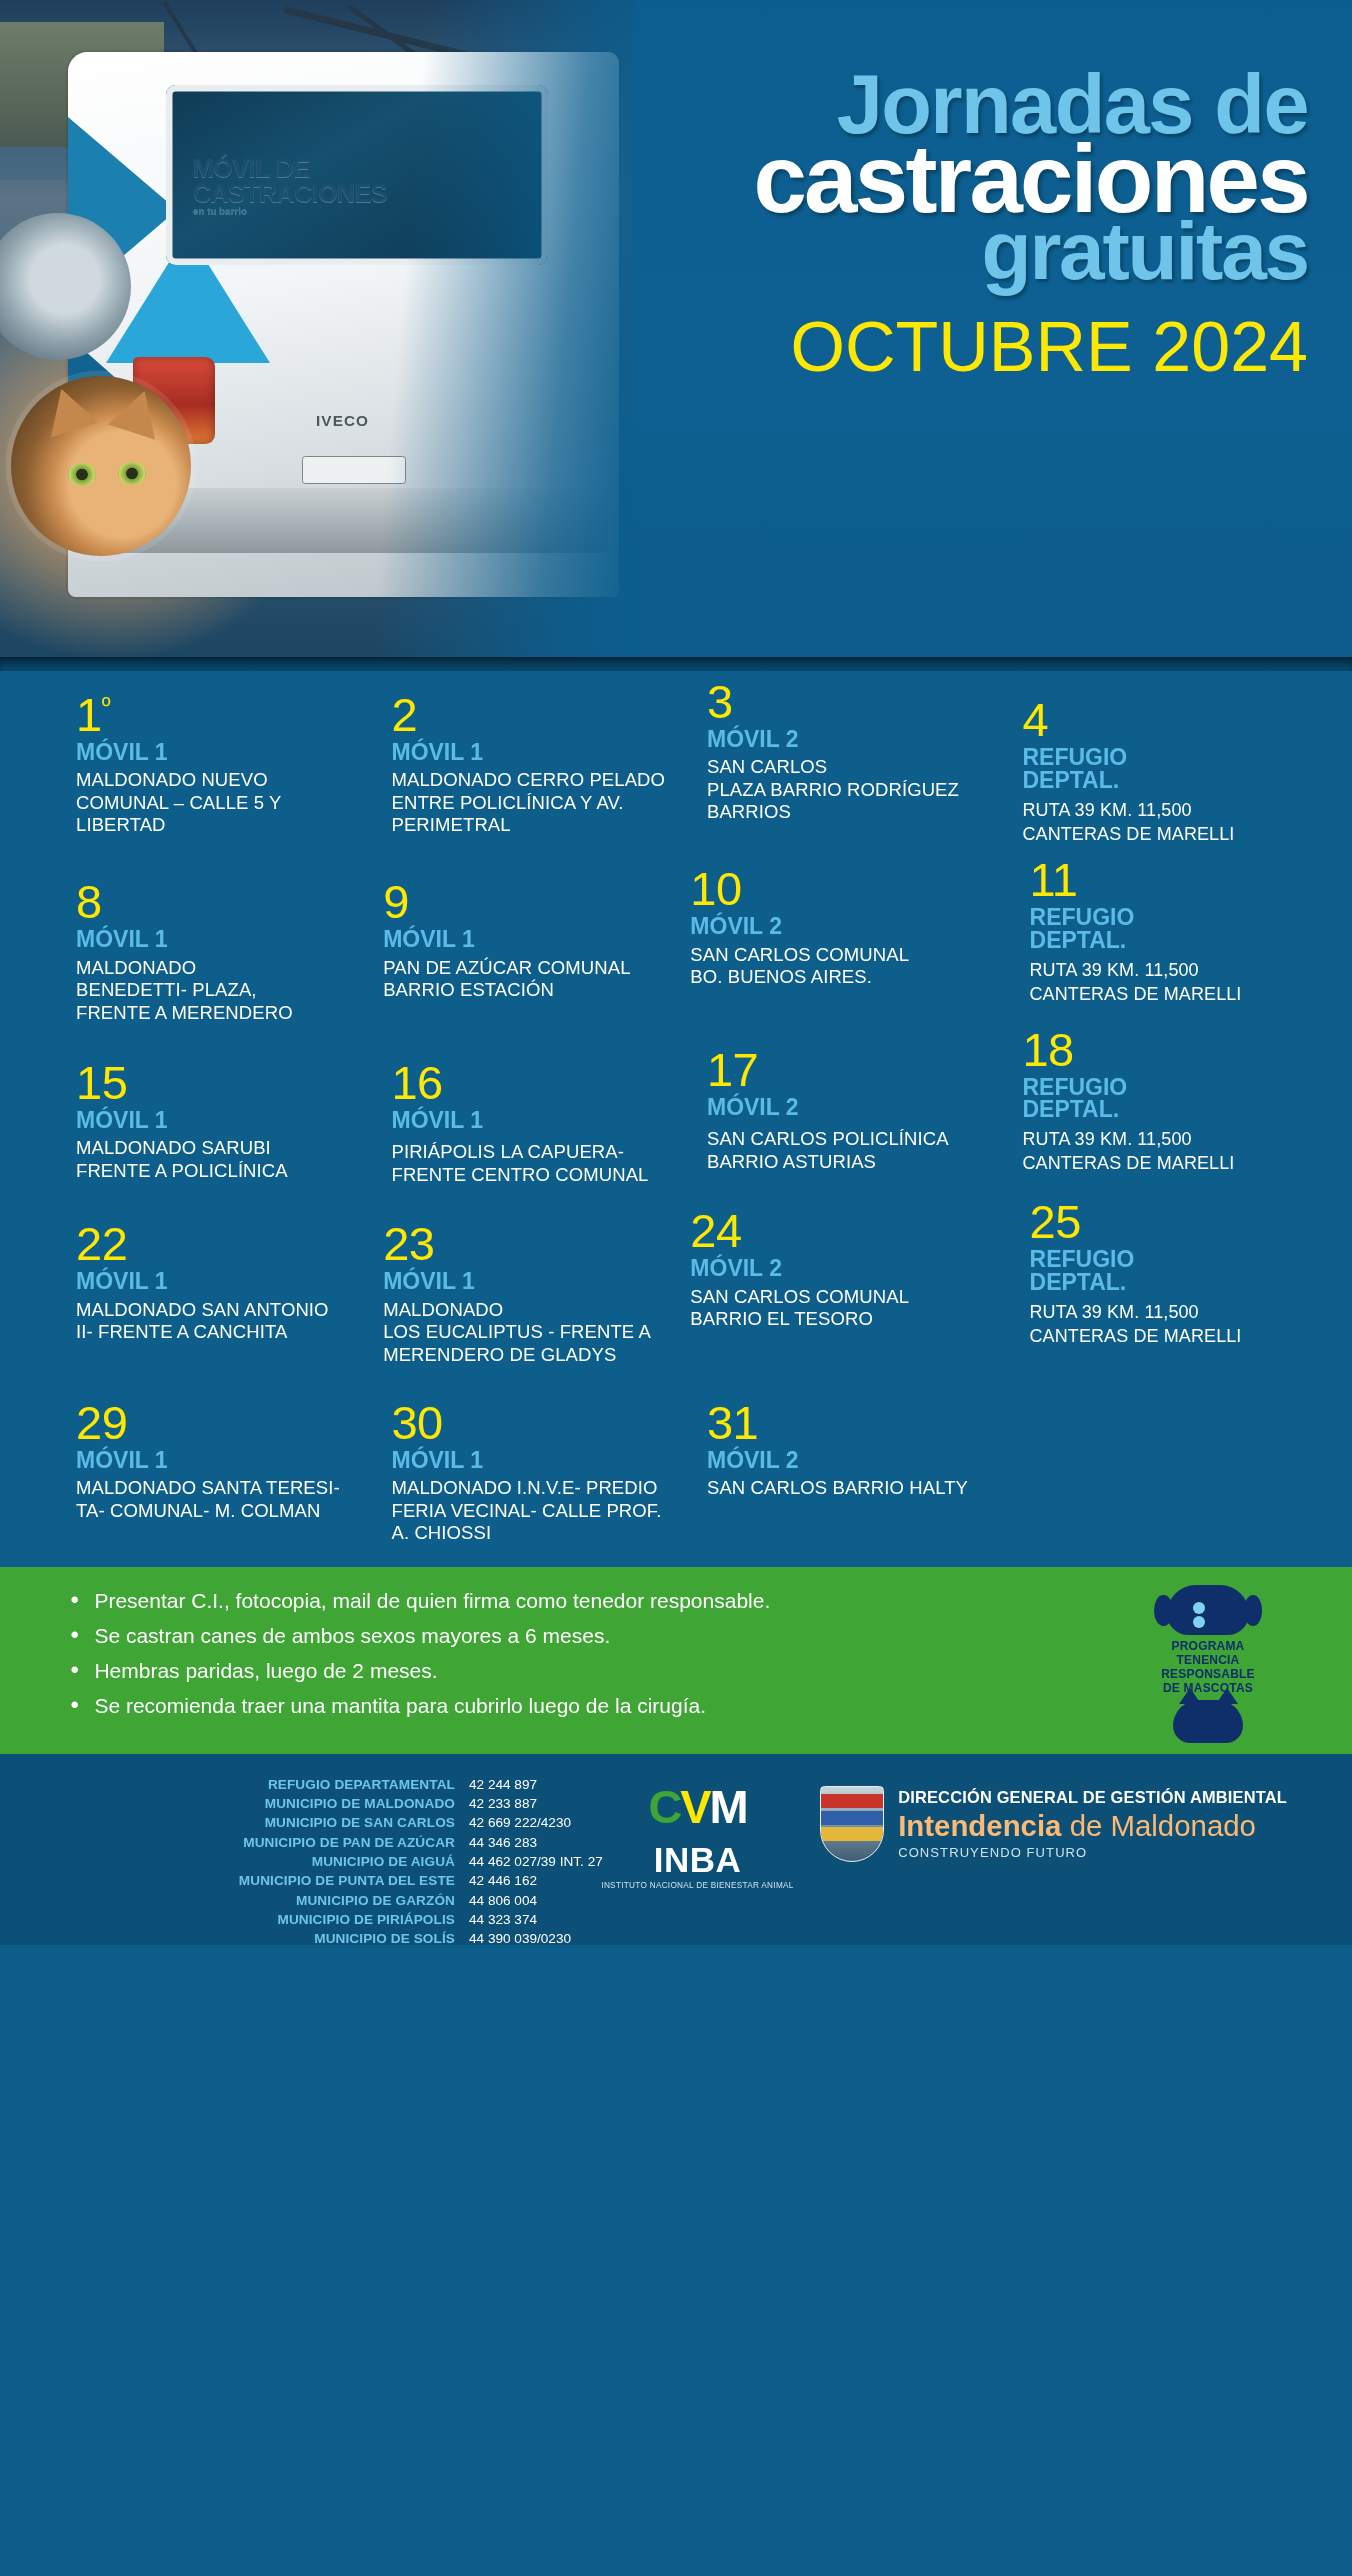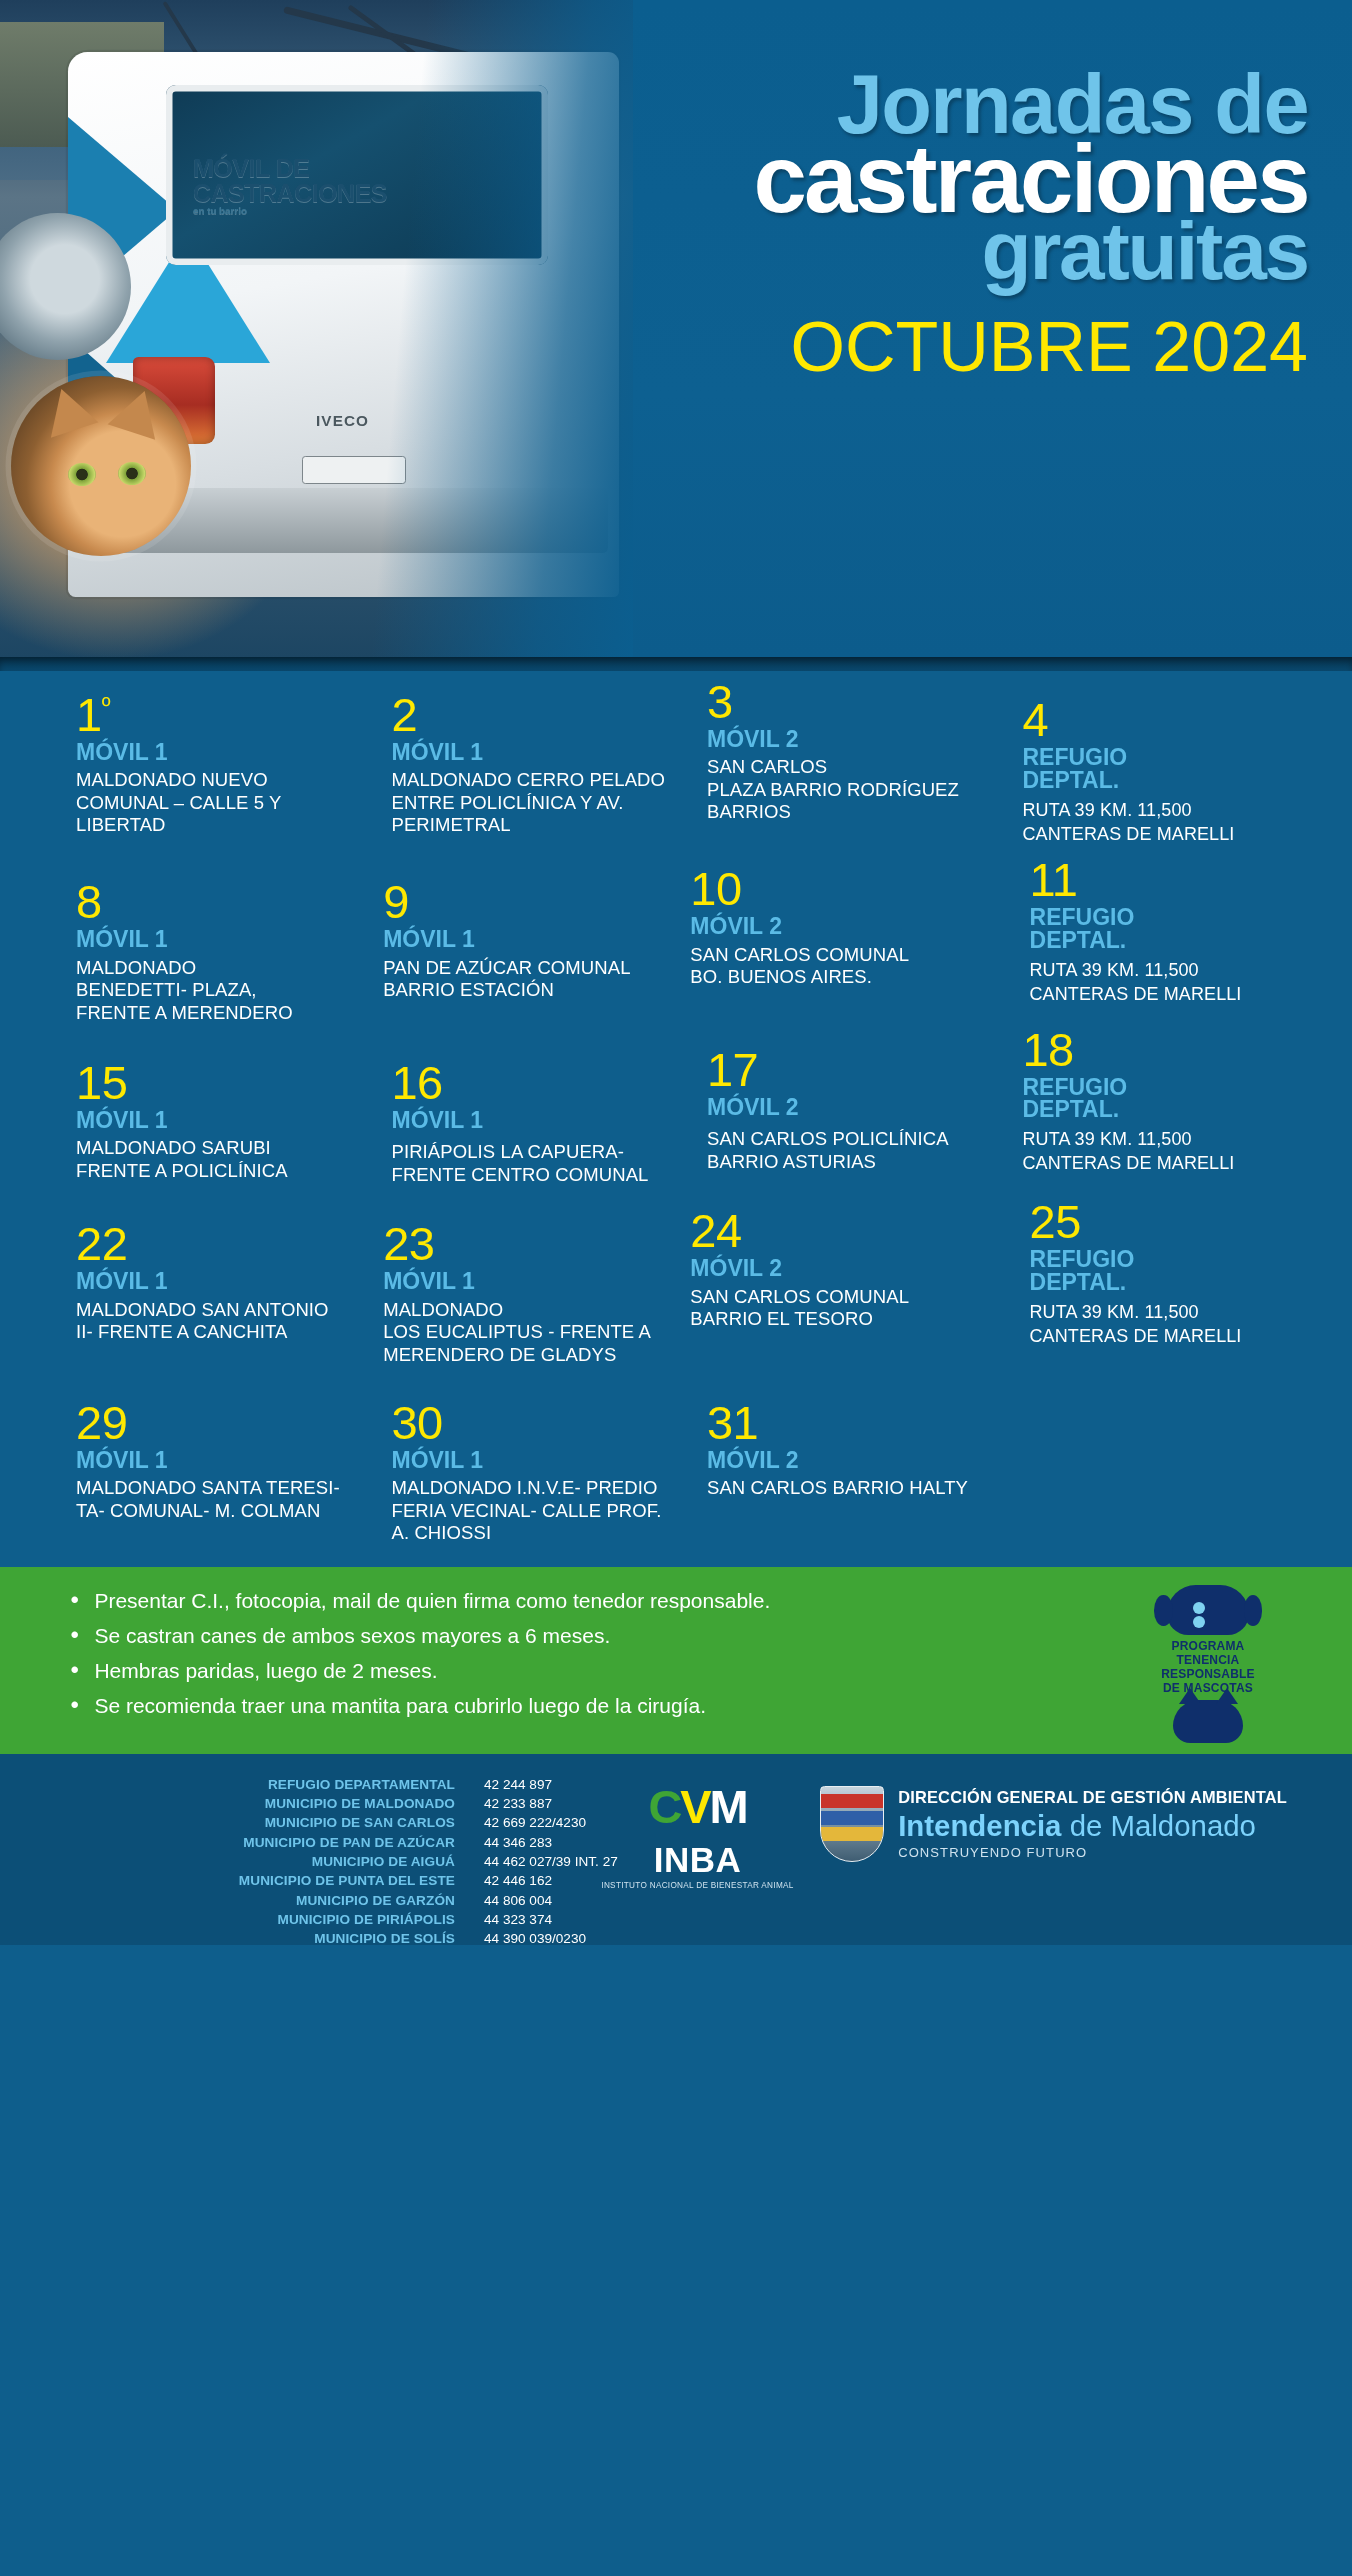--- a/index.html
+++ b/index.html
@@ -260,21 +260,21 @@
   .footer {
     position:relative;
     width:1352px; height: 191px;
     background:#0c4f77;
     padding: 18.5px 0 0 0;
   }
   .phones {
     position:absolute; left: 164px; top: 21px;
     font-size: 13.6px; line-height: 1.42;
   }
-  .phones .prow { display:flex;gap:15px; }
+  .phones .prow { display:flex; }
   .phones .pname {
     width: 305px; text-align:right; color:#6fc4ea; font-weight:bold; padding-right: 14px;
     letter-spacing:0.1px;
   }
   .phones .pnum { color:#ffffff; font-weight:normal; width: 174px; }
 
   .logos-mid {
     position:absolute; left: 583px; top: 25px; width: 229px; text-align:center;
   }
   .cvm {
@@ -297,21 +297,21 @@
     background: linear-gradient(180deg,#c8d5de,#7f97a8 45%, #3f5d72);
     border-radius: 4.4px 4.4px 32px 32px;
     border: 1.6px solid #e9eff3;
     position:relative; overflow:hidden;
   }
   .shield .band { position:absolute; left:0; right:0; height:14px; }
   .shield .b1 { top:7.6px; background:#c9342a; }
   .shield .b2 { top:24px; background:#2f5fa8; }
   .shield .b3 { top:40px; background:#e4b73a; }
   .imm-txt .l1 { color:#ffffff; font-size: 16.4px; font-weight:bold; letter-spacing:0.2px; }
-  .imm-txt .l2 { color:#7dd3fc; font-size: 29.4px; font-weight:normal; margin-top:2.2px;}
+  .imm-txt .l2 { color:#fdba74; font-size: 29.4px; font-weight:normal; margin-top:2.2px;}
   .imm-txt .l2 b { font-weight:bold; }
   .imm-txt .l3 { color:#cfe3ef; font-size: 13px; letter-spacing:1.1px; margin-top:2.2px; }
 </style>
 </head>
 <body>
 
 <div class="page">
 
   <div class="hero">
     <div class="hero-photo">

